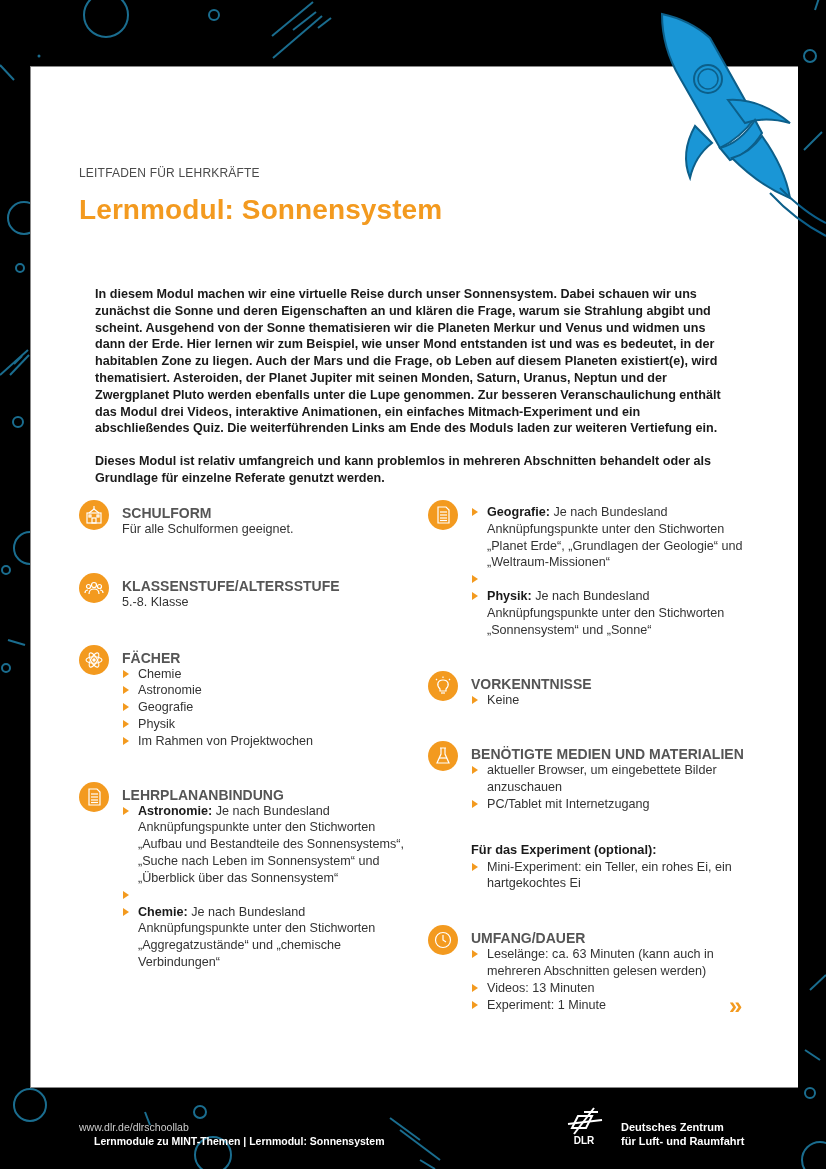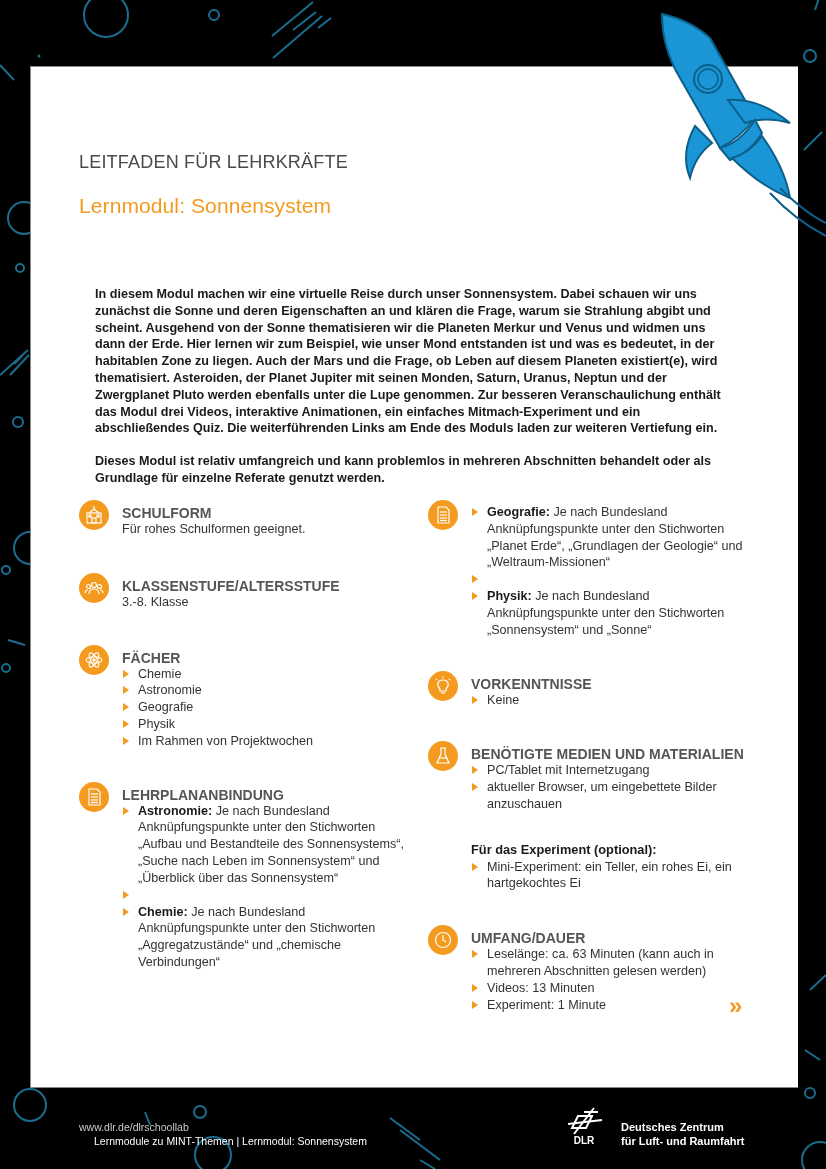--- a/index.html
+++ b/index.html
@@ -7,25 +7,25 @@
     width: 826px; height: 1169px; position: relative; overflow: hidden;
     background: #000; font-family: "Liberation Sans", sans-serif; color: #3c3c3c;
   }
   #bg-deco { position: absolute; left: 0; top: 0; width: 826px; height: 1169px; z-index: 0; }
   .page {
     position: absolute; left: 30px; top: 66px; width: 767px; height: 1020px;
     background: #fff; z-index: 1; border-left: 1px solid #888; border-top: 1px solid #888; border-bottom: 1px solid #888;
   }
   #rocket { position: absolute; left: 640px; top: 8px; width: 186px; height: 230px; z-index: 3; }
   .kicker {
-    position: absolute; left: 79px; top: 152px; font-size: 18px; letter-spacing: 0.2px;
+    position: absolute; left: 79px; top: 166px; font-size: 12px; letter-spacing: 0.2px;
     color: #4a4a4a; z-index: 2;
   }
   .title {
-    position: absolute; left: 79px; top: 194px; font-size: 21px; font-weight: normal;
+    position: absolute; left: 79px; top: 194px; font-size: 28px; font-weight: bold;
     color: #f39a1f; z-index: 2; letter-spacing: 0.1px;
   }
   .intro {
     position: absolute; left: 79px; top: 270px; width: 672px; font-size: 12.6px;
     font-weight: bold; color: #1a1a1a; line-height: 16.8px; z-index: 2;
   }
   .intro p { margin: 16px; }
   .col { position: absolute; z-index: 2; }
   .col-left { left: 79px; top: 500px; width: 330px; }
   .col-right { left: 428px; top: 500px; width: 330px; }
@@ -53,21 +53,21 @@
   .gap-sm { height: 17px; }
   .subhead { font-size: 12.8px; font-weight: bold; color: #1a1a1a; line-height: 16.8px; margin-top: 13px; }
   .next-arrow {
     position: absolute; left: 729px; top: 994px; z-index: 2; color: #f39a1f;
     font-size: 24px; font-weight: bold; line-height: 24px; letter-spacing: -6px;
   }
   .footer-left {
     position: absolute; left: 79px; top: 1120px; z-index: 2; color: #fff; font-size: 10.5px; line-height: 14px;
   }
   .footer-left .url { color: #ccc; font-weight: normal; }
-  .footer-left .line2 { font-weight: normal; padding-left: 15px; }
+  .footer-left .line2 { font-weight: bold; padding-left: 15px; }
   .footer-logo { position: absolute; left: 564px; top: 1106px; z-index: 2; width: 40px; height: 40px; }
   .footer-org {
     position: absolute; left: 621px; top: 1120px; z-index: 2; color: #fff; font-size: 11px;
     font-weight: bold; line-height: 14px;
   }
 </style>
 </head>
 <body>
 
 <svg id="bg-deco" viewBox="0 0 826 1169">
@@ -139,36 +139,36 @@
       <svg viewBox="0 0 20 20" fill="none" stroke="#fff" stroke-width="1.2">
         <rect x="3" y="8" width="14" height="10"></rect>
           <path d="M5 8 L10 4 L15 8"></path>
           <line x1="10" y1="1" x2="10" y2="4"></line>
         <rect x="8" y="13" width="4" height="5"></rect>
           <rect x="5" y="10" width="2" height="2"></rect>
           <rect x="13" y="10" width="2" height="2"></rect>
       </svg>
     </div>
     <div class="block-title">SCHULFORM</div>
-    <div class="block-text">Für rohes Schulformen geeignet.</div>
+    <div class="block-text">Für alle Schulformen geeignet.</div>
   </div>
   <div style="height:35px"></div>
   <div class="block">
     <div class="icon-circle">
       <svg viewBox="0 0 20 20" fill="none" stroke="#fff" stroke-width="1.2">
         <circle cx="10" cy="7" r="2.5"></circle>
           <circle cx="4.5" cy="8.5" r="2"></circle>
           <circle cx="15.5" cy="8.5" r="2"></circle>
         <path d="M5 16 Q5 11 10 11 Q15 11 15 16"></path>
           <path d="M1 15 Q1 12 4 12"></path>
           <path d="M19 15 Q19 12 16 12"></path>
       </svg>
     </div>
     <div class="block-title">KLASSENSTUFE/ALTERSSTUFE</div>
-    <div class="block-text">3.-8. Klasse</div>
+    <div class="block-text">5.-8. Klasse</div>
   </div>
   <div style="height:34px"></div>
   <div class="block">
     <div class="icon-circle">
       <svg viewBox="0 0 20 20" fill="none" stroke="#fff" stroke-width="1.1">
         <ellipse cx="10" cy="10" rx="8" ry="3.2"></ellipse>
         <ellipse cx="10" cy="10" rx="8" ry="3.2" transform="rotate(60 10 10)"></ellipse>
         <ellipse cx="10" cy="10" rx="8" ry="3.2" transform="rotate(-60 10 10)"></ellipse>
         <circle cx="10" cy="10" r="1.2" fill="#fff"></circle>
       </svg>
@@ -238,22 +238,22 @@
   <div style="height:33px"></div>
   <div class="block">
     <div class="icon-circle">
       <svg viewBox="0 0 20 20" fill="none" stroke="#fff" stroke-width="1.2">
         <path d="M7 2 L13 2 M8 2 L8 8 L4 17 L16 17 L12 8 L12 2"></path>
           <line x1="6" y1="12" x2="14" y2="12"></line>
       </svg>
     </div>
     <div class="block-title">BENÖTIGTE MEDIEN UND MATERIALIEN</div>
     <ul class="bullets">
+      <li>aktueller Browser, um eingebettete Bilder anzuschauen</li>
       <li>PC/Tablet mit Internetzugang</li>
-      <li>aktueller Browser, um eingebettete Bilder anzuschauen</li>
     </ul>
     <div style="height:16px"></div>
     <div class="subhead">Für das Experiment (optional):</div>
     <ul class="bullets">
       <li>Mini-Experiment: ein Teller, ein rohes Ei, ein hartgekochtes Ei</li>
     </ul>
   </div>
   <div style="height:33px"></div>
   <div class="block">
     <div class="icon-circle">

